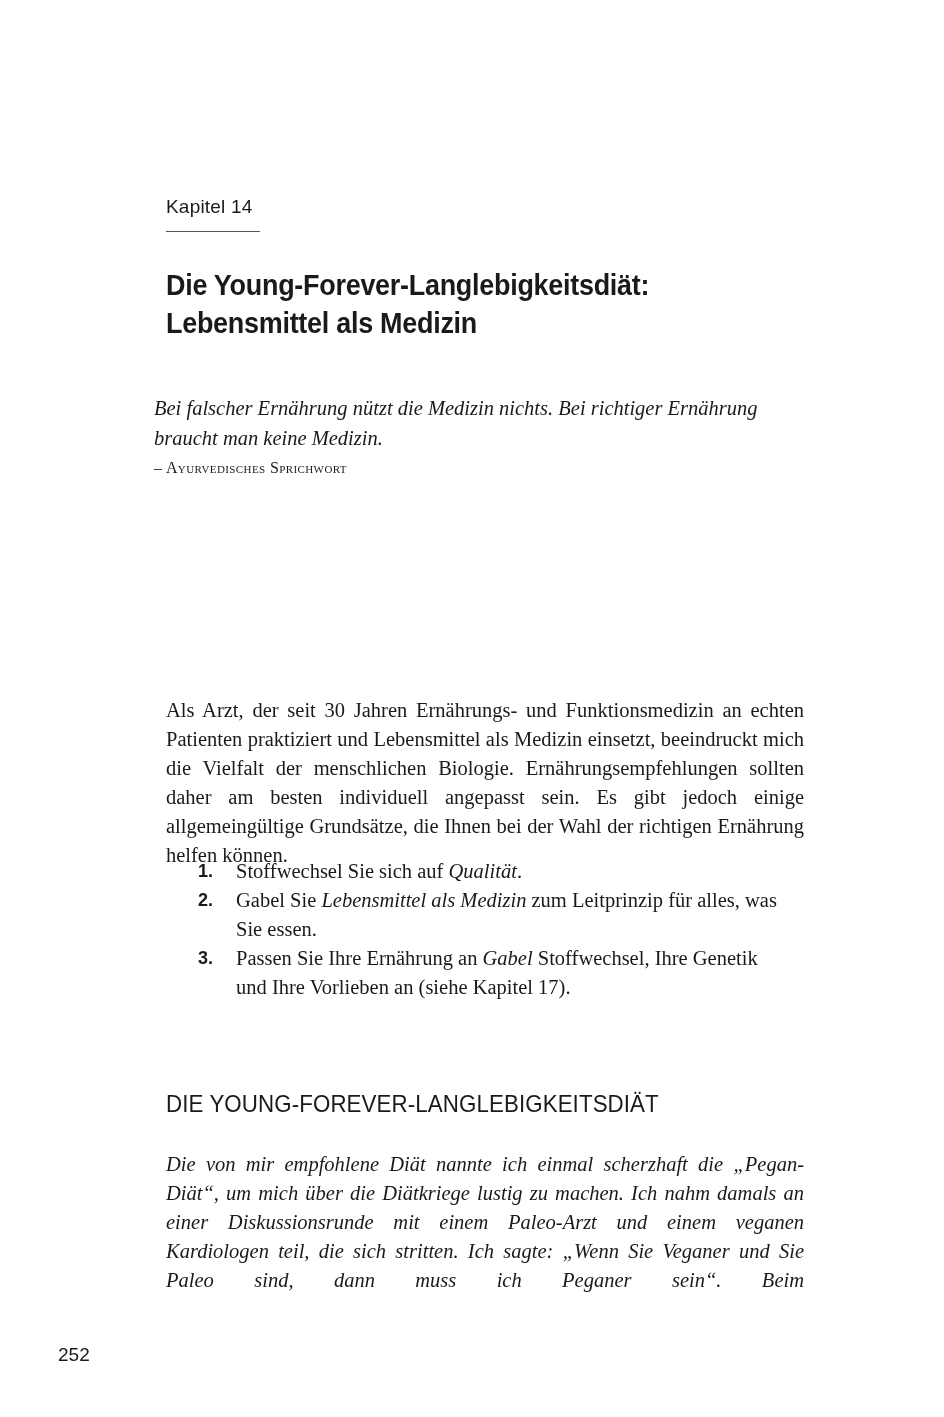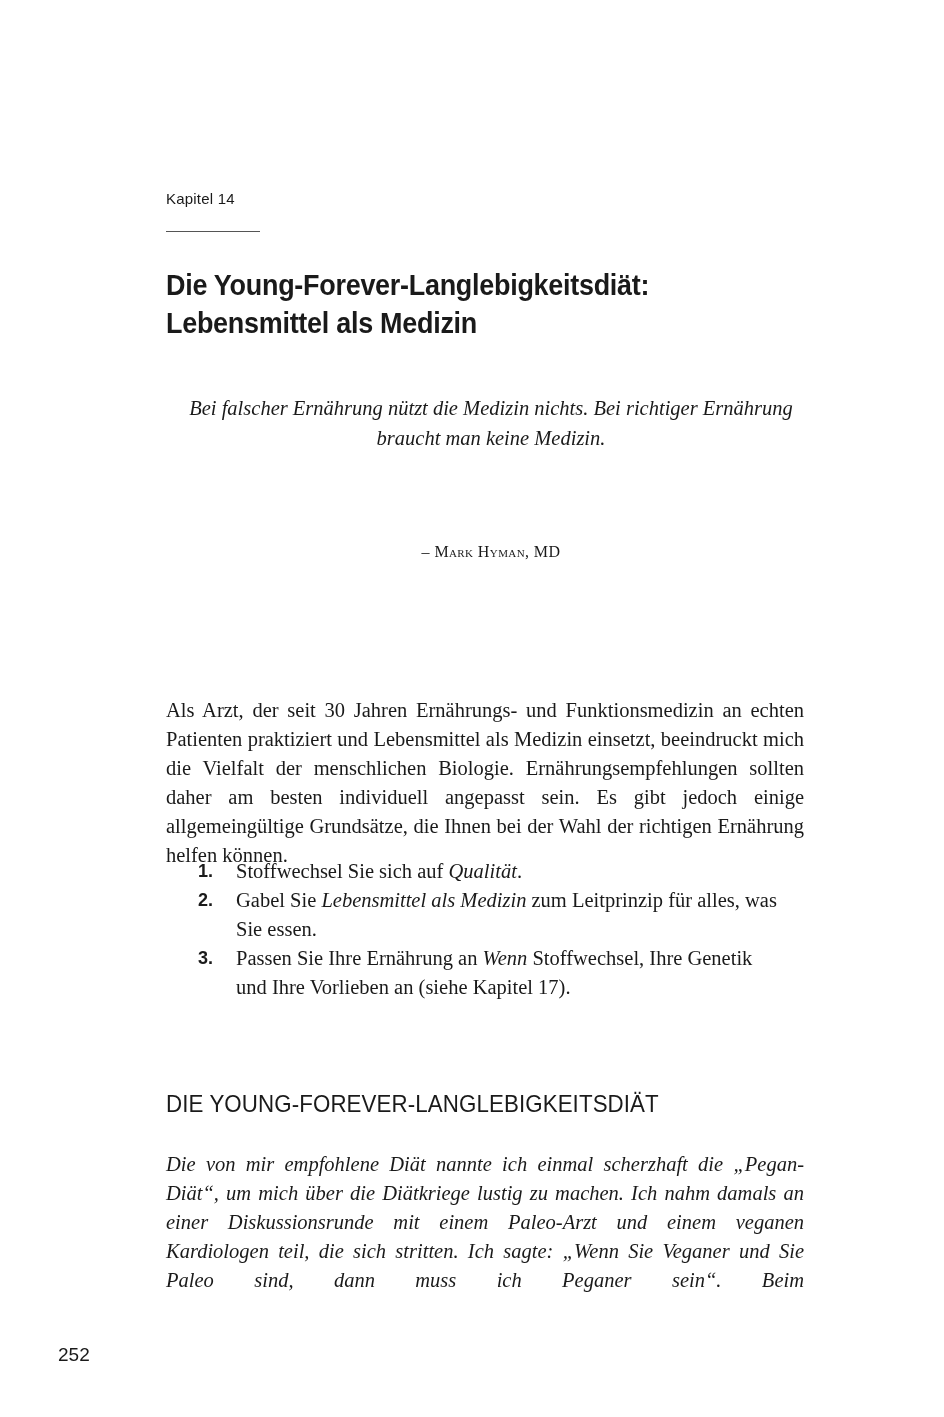--- a/index.html
+++ b/index.html
@@ -1,23 +1,23 @@
 <!DOCTYPE html>
 <html><head>
   <meta charset="utf-8">
   <style>
     html, body { margin: 0; padding: 0; background: #ffffff; }
     body { width: 944px; height: 1417px; position: relative; overflow: hidden; color: #1a1a1a; }
     .sans { font-family: "Liberation Sans", "DejaVu Sans", sans-serif; }
 
-    .chapter-label { position: absolute; left: 166px; top: 190px; font-size: 15px; letter-spacing: 0.2px; }
+    .chapter-label { position: absolute; left: 166px; top: 196px; font-size: 19px; letter-spacing: 0.2px; }
     .chapter-rule { position: absolute; left: 166px; top: 231px; width: 94px; height: 1px; background: #555; }
     .chapter-title { position: absolute; left: 166px; top: 266px; width: 700px; font-size: 29px; font-weight: bold; line-height: 38px; letter-spacing: -0.3px; transform: scaleX(0.93); transform-origin: left top; }
 
-    .epigraph { position: absolute; left: 172px; width: 638px; text-align: center; }
+    .epigraph { position: absolute; left: 154px; width: 638px; text-align: left; }
     .epigraph .quote { font-family: "Liberation Serif", "DejaVu Serif", serif; font-style: italic; font-size: 20.5px; line-height: 29.5px; }
     .epigraph .source { font-family: "Liberation Serif", "DejaVu Serif", serif; font-variant: small-caps; font-size: 16px; margin-top: 6px; letter-spacing: 0.4px; }
     .epi1 { top: 394px; }
     .epi2 { top: 537px; }
 
     .body-text { position: absolute; left: 166px; width: 638px; font-family: "Liberation Serif", "DejaVu Serif", serif; font-size: 20.5px; line-height: 29px; text-align: justify; }
     .para1 { top: 696px; }
 
     .list { position: absolute; left: 198px; top: 857px; width: 580px; margin: 0; padding: 0; list-style: none; font-family: "Liberation Serif", "DejaVu Serif", serif; font-size: 20.5px; line-height: 29px; }
     .list li { position: relative; padding-left: 38px; }
@@ -34,37 +34,37 @@
 
 <div class="chapter-label sans">Kapitel 14</div>
 <div class="chapter-rule"></div>
 <h1 class="chapter-title sans" style="margin:0;">
   <span>Die Young-Forever-Langlebigkeitsdiät:</span><br>
   <span>Lebensmittel als Medizin</span>
 </h1>
 
 <div class="epigraph epi1">
   <div class="quote">Bei falscher Ernährung nützt die Medizin nichts. Bei richtiger Ernährung braucht man keine Medizin.</div>
+  <div class="source">– Ayurvedisches Sprichwort</div>
 </div>
 
 <div class="epigraph epi2">
-  <div class="source">– Mark Hyman, MD</div>
 </div>
 
 <p class="body-text para1" style="margin:0; hyphens:auto;" lang="de">Als Arzt, der seit 30 Jahren Ernährungs- und Funktionsmedizin an echten Patienten praktiziert und Lebensmittel als Medizin einsetzt, beeindruckt mich die Vielfalt der menschlichen Biologie. Ernährungsempfehlungen sollten daher am besten individuell angepasst sein. Es gibt jedoch einige allgemeingültige Grundsätze, die Ihnen bei der Wahl der richtigen Ernährung helfen können.</p>
 
 <ol class="list">
   <li>
     <span class="num">1.</span><span>Stoffwechsel Sie sich auf </span><em>Qualität</em><span>.</span>
   </li>
   <li>
     <span class="num">2.</span><span>Gabel Sie </span><em>Lebensmittel als Medizin</em><span> zum Leitprinzip für alles, was Sie essen.</span>
   </li>
   <li>
-    <span class="num">3.</span><span>Passen Sie Ihre Ernährung an </span><em>Wenn</em><span> Stoffwechsel, Ihre Genetik und Ihre Vorlieben an (siehe Kapitel 17).</span>
+    <span class="num">3.</span><span>Passen Sie Ihre Ernährung an </span><em>Gabel</em><span> Stoffwechsel, Ihre Genetik und Ihre Vorlieben an (siehe Kapitel 17).</span>
   </li>
 </ol>
 
 <h2 class="section-heading sans" style="margin:0; font-weight:normal;">DIE YOUNG-FOREVER-LANGLEBIGKEITSDIÄT</h2>
 
 <p class="body-text para2" style="margin:0;" lang="de">Die von mir empfohlene Diät nannte ich einmal scherzhaft die „Pegan-Diät“, um mich über die Diätkriege lustig zu machen. Ich nahm damals an einer Diskussionsrunde mit einem Paleo-Arzt und einem veganen Kardiologen teil, die sich stritten. Ich sagte: „Wenn Sie Veganer und Sie Paleo sind, dann muss ich Peganer sein“. Beim</p>
 
 <div class="page-number sans">252</div>
 
 </body></html>

